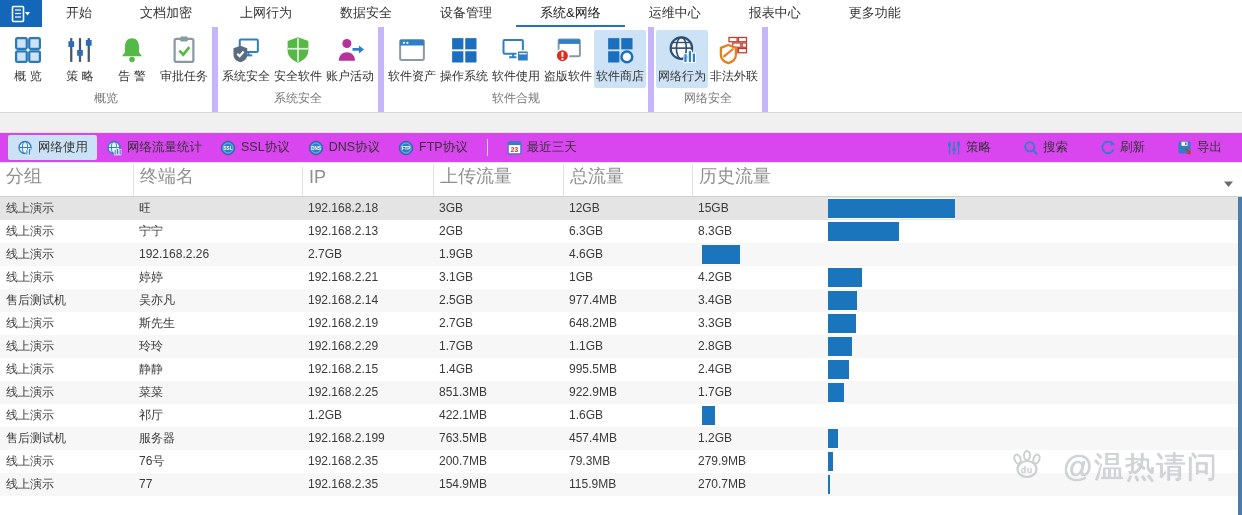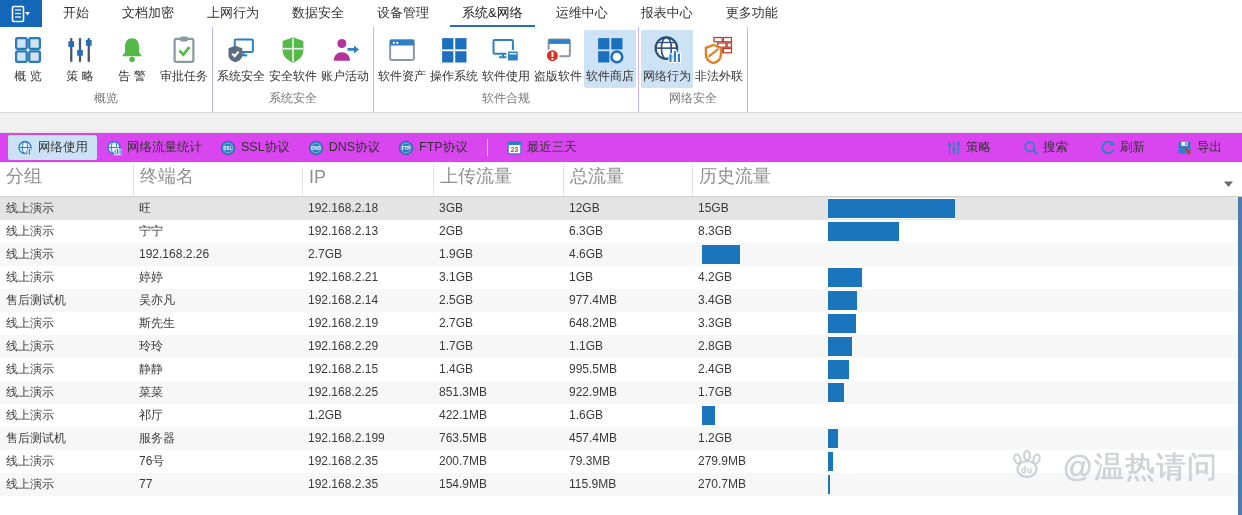--- a/index.html
+++ b/index.html
@@ -3,26 +3,26 @@
 <meta charset="utf-8">
 <style>
   * { margin:0; padding:0; box-sizing:border-box; }
   html,body { width:1242px; height:515px; overflow:hidden; background:#fff;
     font-family:"Liberation Sans","DejaVu Sans",sans-serif; }
   #stage { position:relative; width:1242px; height:515px; background:#fff; }
 
   
   #menubar { height:27px; display:flex; align-items:stretch; background:#fff; }
   #app-button { width:42px; background:#1467b8; display:flex; align-items:center; justify-content:center; cursor:pointer; }
-  .menu-item { padding:0 12px; font-size:13px; color:#333; line-height:25px; cursor:pointer; border-bottom:2px solid transparent; white-space:nowrap;margin-left:9px; }
+  .menu-item { padding:0 24px; font-size:13px; color:#333; line-height:25px; cursor:pointer; border-bottom:2px solid transparent; white-space:nowrap; }
   .menu-item.active { color:#1a1a1a; border-bottom-color:#2470c2; }
 
   
   #ribbon { height:86px; display:flex; background:#fff; border-bottom:1px solid #d9d9d9; }
-  .ribbon-group { display:flex; flex-direction:column; border-right:1px solid #c4b5fd; padding:0 2px; }
+  .ribbon-group { display:flex; flex-direction:column; border-right:6px solid #c4b5fd; padding:0 2px; }
   .ribbon-items { display:flex; flex:1; align-items:flex-start; padding-top:3px; }
   .ribbon-item { width:52px; display:flex; flex-direction:column; align-items:center; gap:3px;
     padding:5px 1px 3px; border-radius:2px; cursor:pointer; }
   .ribbon-item.highlight { background:#cde2f5;font-family:Liberation Mono, monospace; }
   .ribbon-item .ri-label { font-size:12px; color:#333; white-space:nowrap; }
   .ribbon-group-label { text-align:center; font-size:12px; color:#777; padding:1px 0 5px; }
 
   
   #ribbon-gap { height:20px; background:#f0f0f0; border-bottom:1px solid #e3e3e3; }
 

